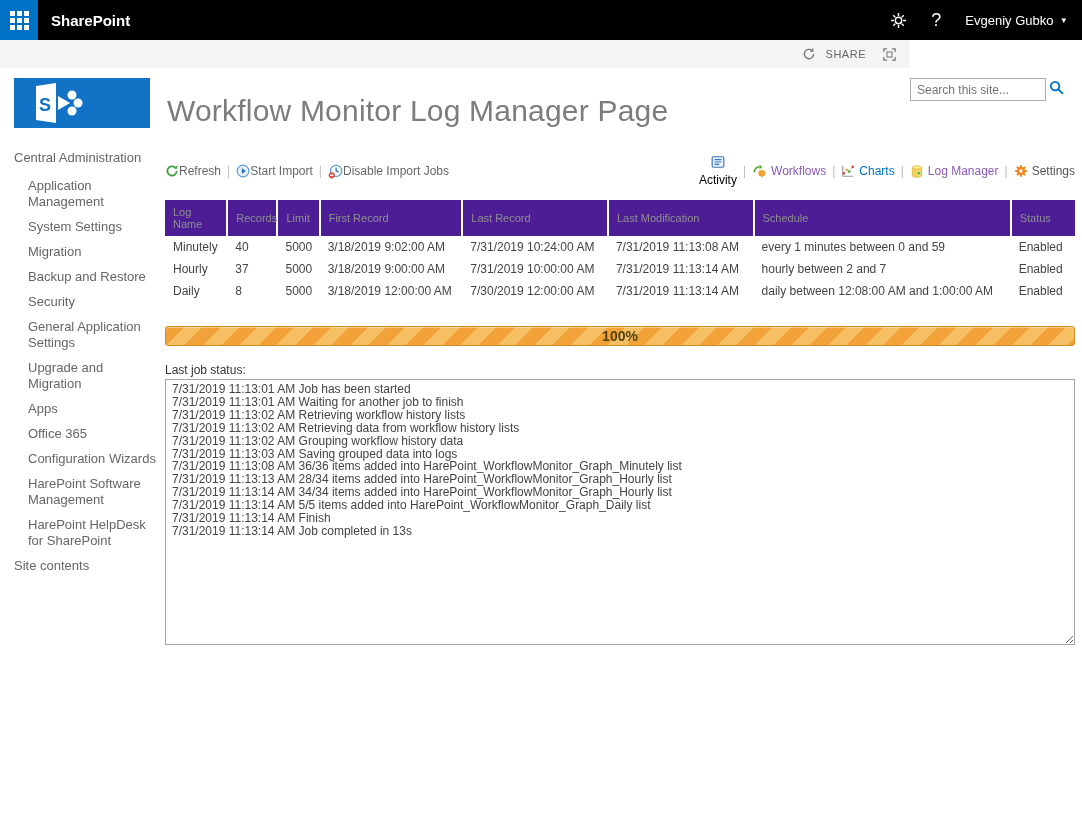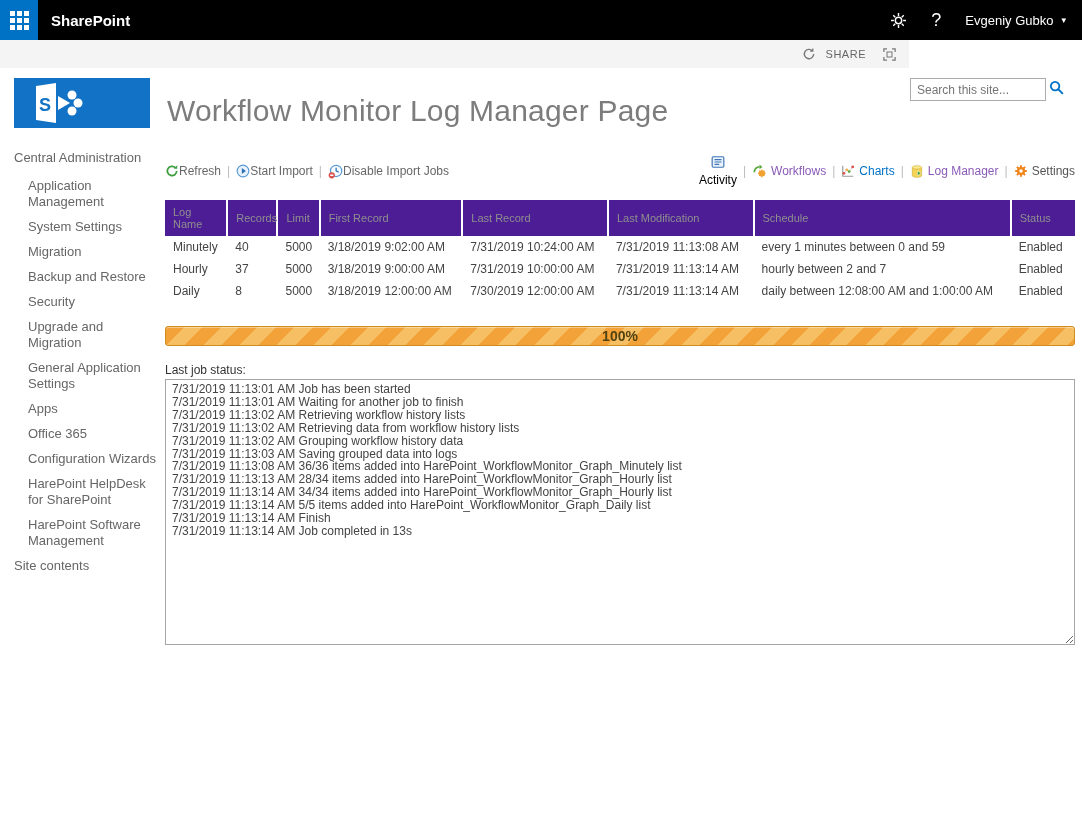--- a/index.html
+++ b/index.html
@@ -146,27 +146,27 @@
   </span>
 </div>
 
 <div class="sidebar">
   <div class="nav-item lvl0">Central Administration</div>
   <div class="nav-item lvl1">Application Management</div>
   <div class="nav-item lvl1">System Settings</div>
   <div class="nav-item lvl1">Migration</div>
   <div class="nav-item lvl1">Backup and Restore</div>
   <div class="nav-item lvl1">Security</div>
+  <div class="nav-item lvl1">General Application Settings</div>
   <div class="nav-item lvl1">Upgrade and Migration</div>
-  <div class="nav-item lvl1">General Application Settings</div>
   <div class="nav-item lvl1">Apps</div>
   <div class="nav-item lvl1">Office 365</div>
   <div class="nav-item lvl1">Configuration Wizards</div>
+  <div class="nav-item lvl1">HarePoint Software Management</div>
   <div class="nav-item lvl1">HarePoint HelpDesk for SharePoint</div>
-  <div class="nav-item lvl1">HarePoint Software Management</div>
   <div class="nav-item lvl0">Site contents</div>
 </div>
 
 <div class="main">
 
   <div class="toolbar">
     <div class="tgroup">
       <span class="taction">
         <svg width="14" height="14" viewBox="0 0 24 24">
           <g fill="none" stroke="#3d9e3d" stroke-width="3">

